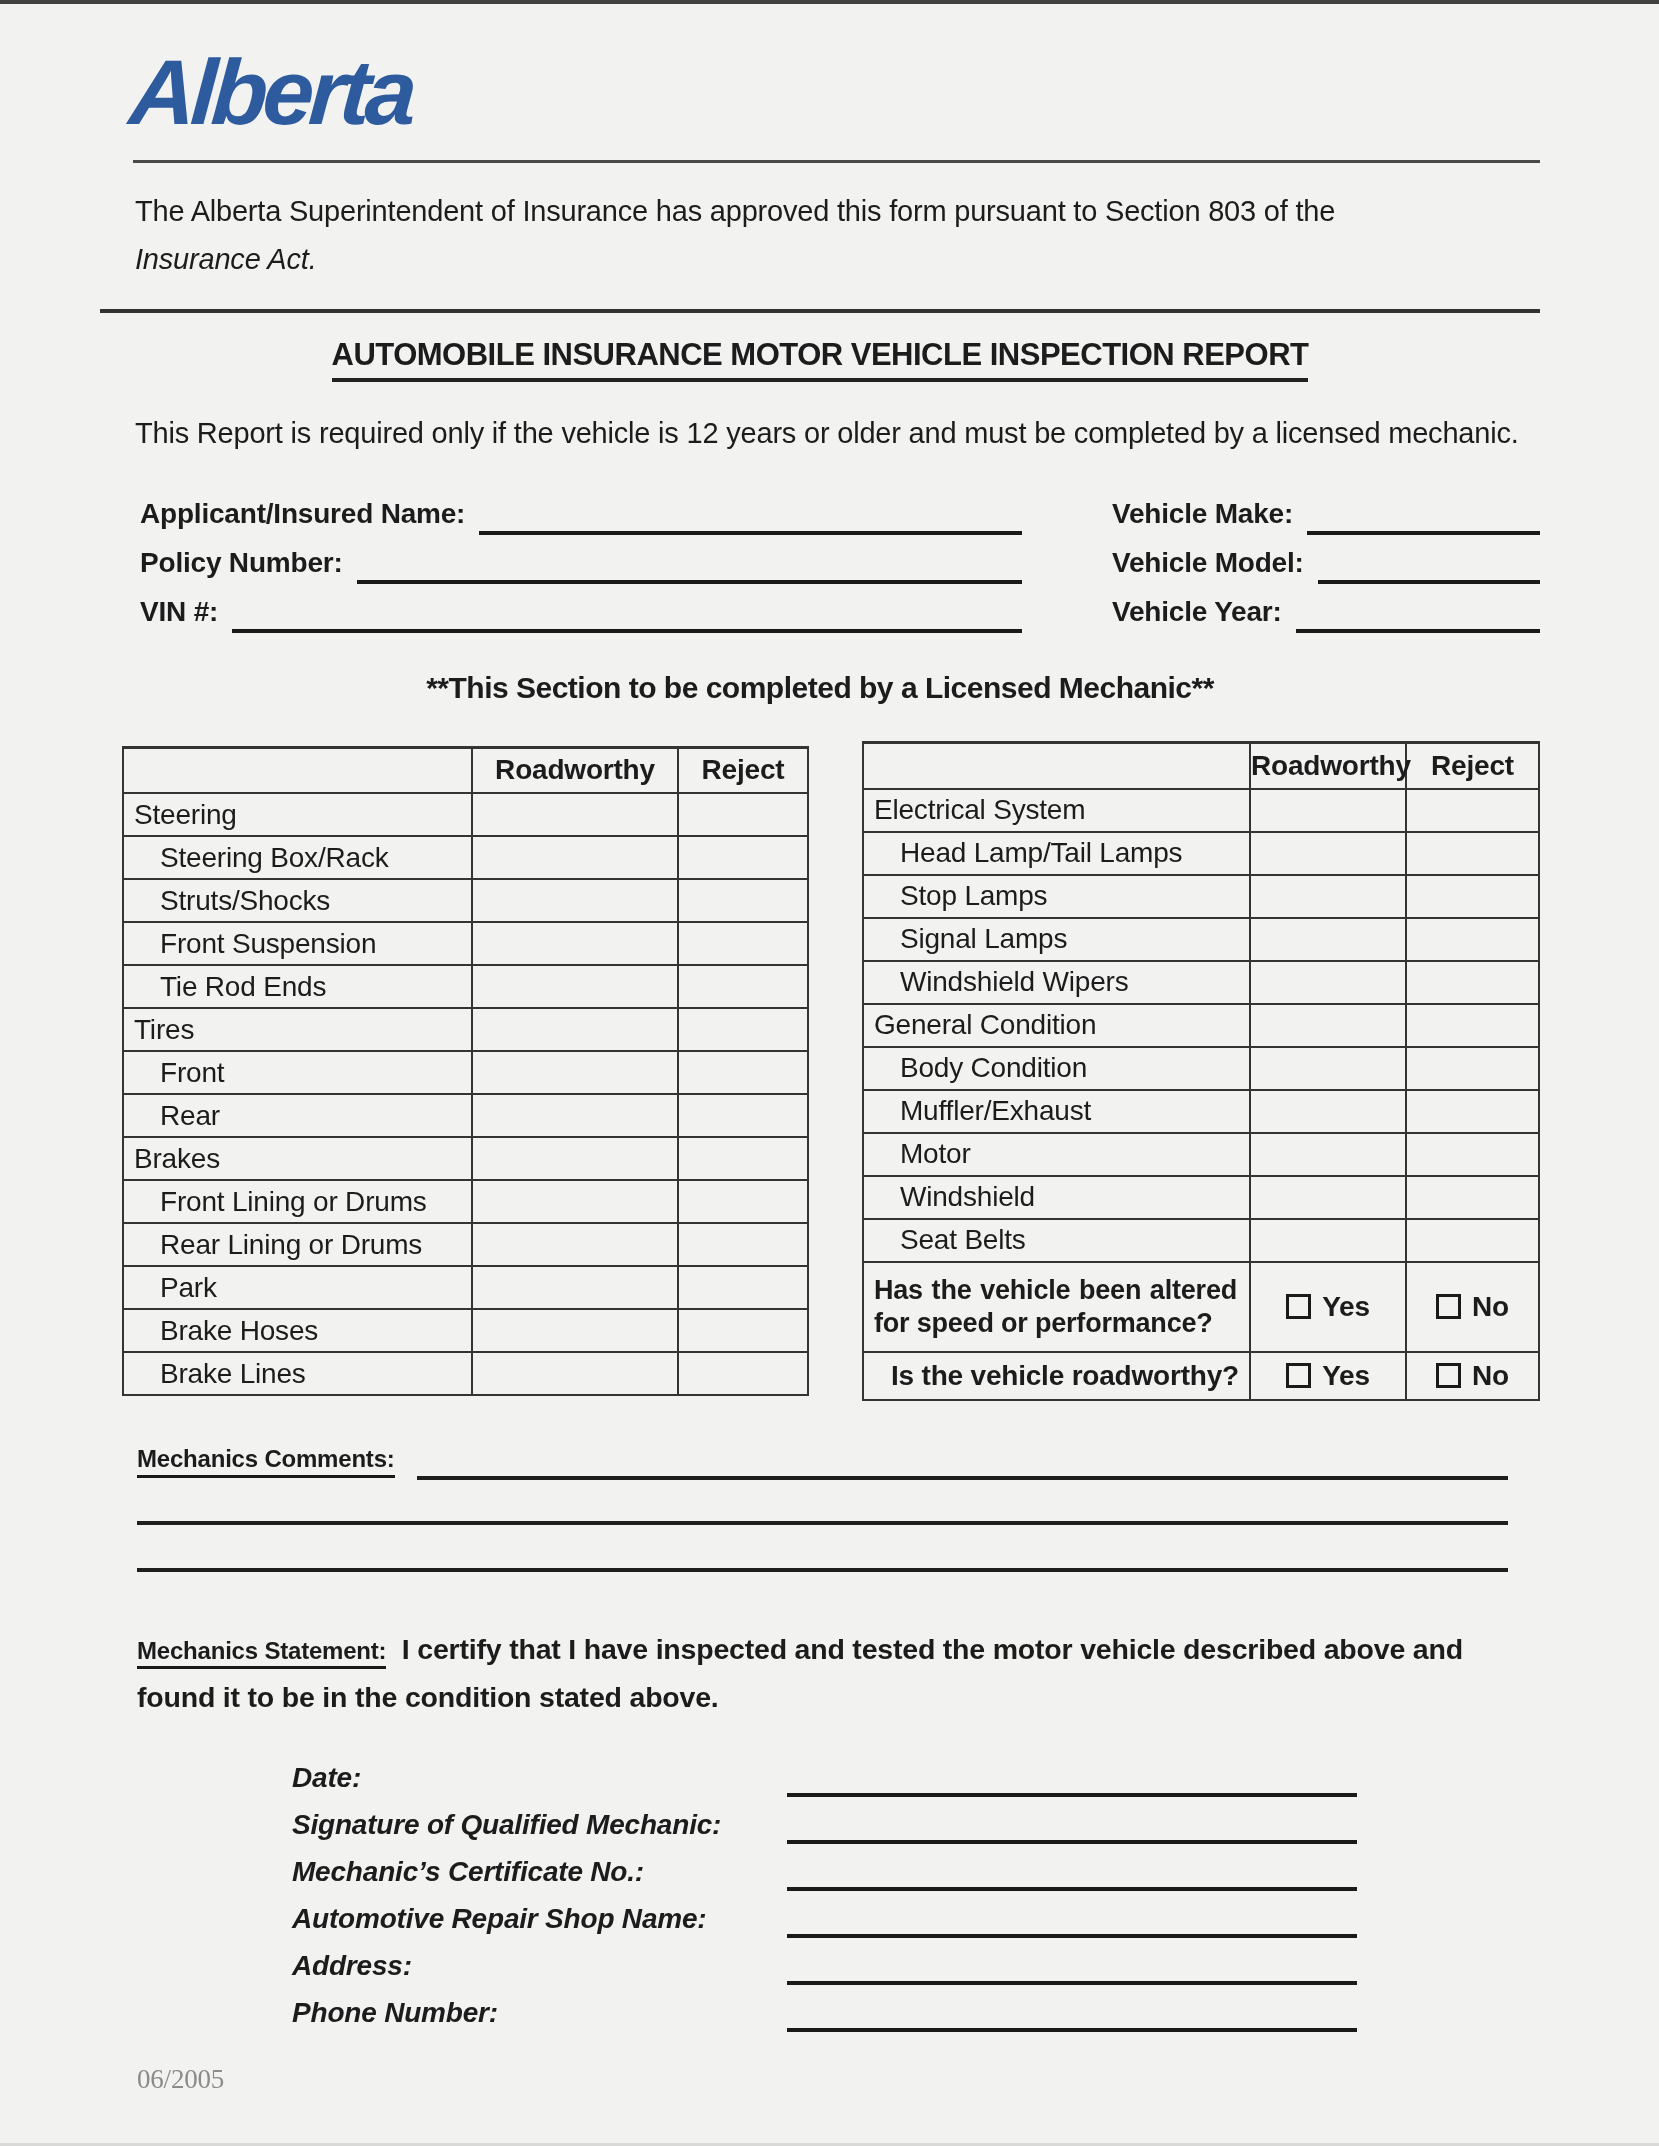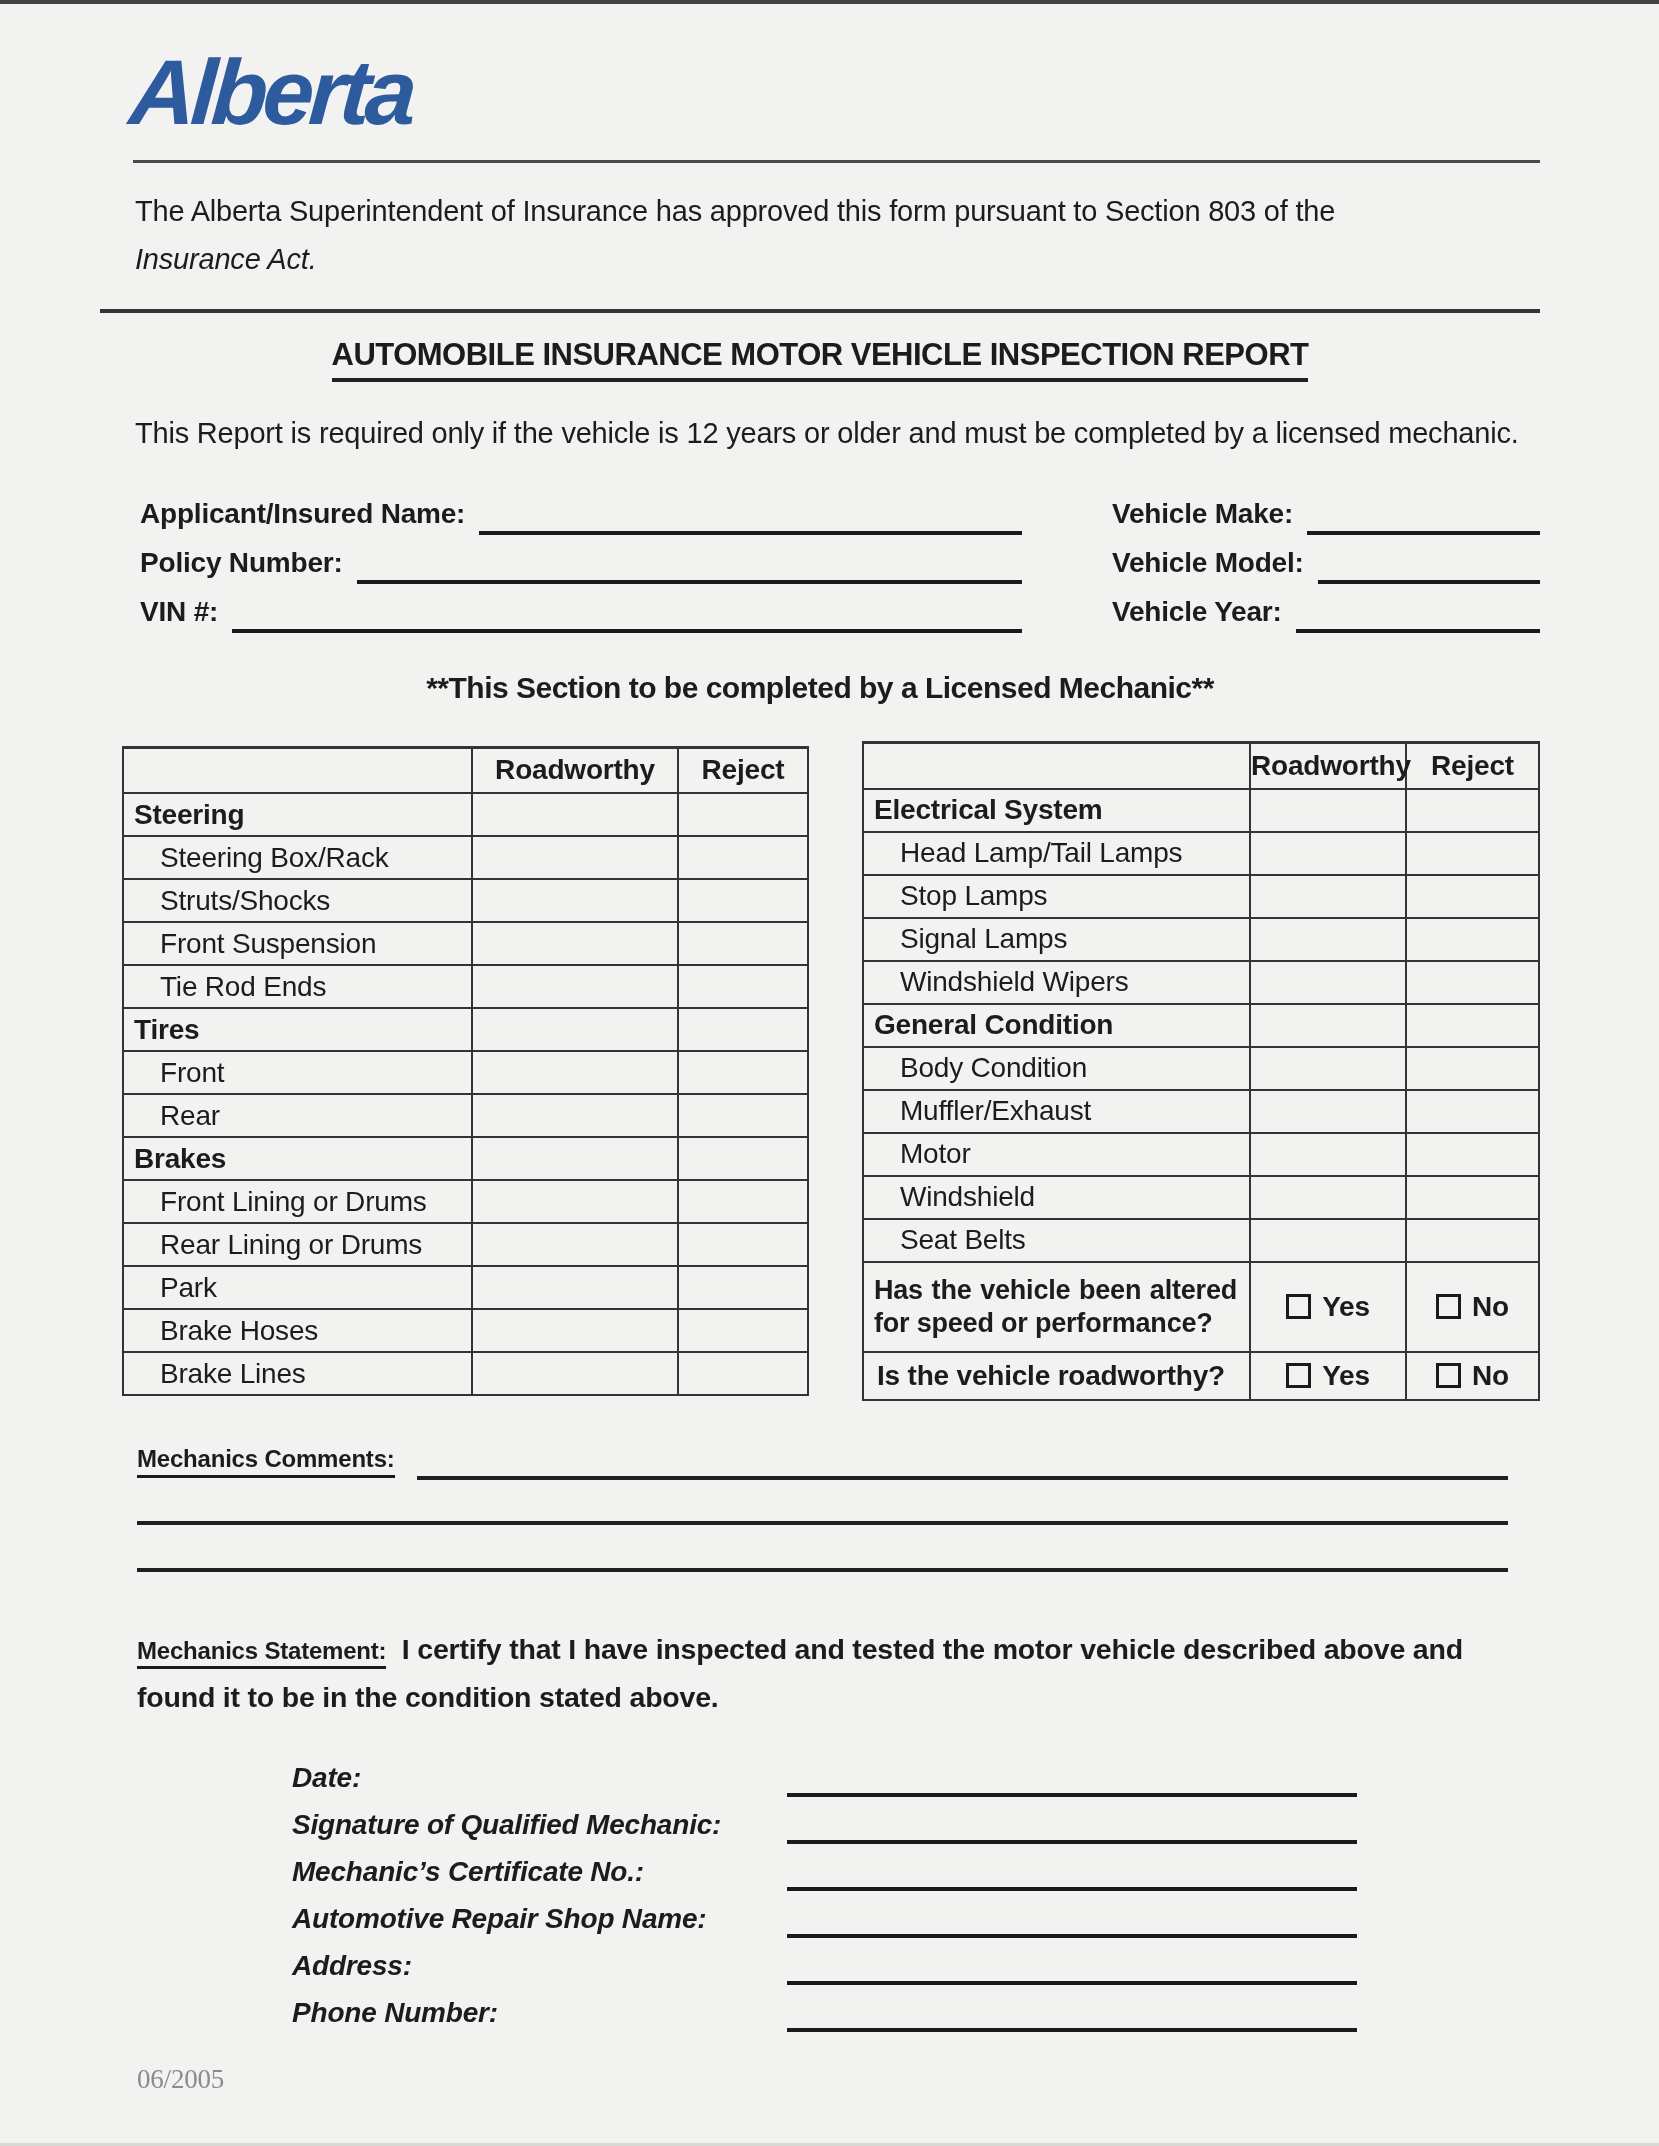--- a/index.html
+++ b/index.html
@@ -52,28 +52,28 @@
 
   
   .section-heading { text-align: center; margin-top: 44px; font-size: 30px; font-weight: bold; letter-spacing: -0.5px; }
 
   
   .tables { display: flex; justify-content: space-between; margin: 36px 0 0 22px; width: 1418px; align-items: center; }
   table.insp { border-collapse: collapse; table-layout: fixed; background: #f2f2f1; }
   table.insp th, table.insp td { border: 2px solid #343434; }
   table.insp th { height: 46px; font-size: 28px; font-weight: bold; text-align: center; border-top: 3px solid #343434; }
   td.lbl { font-size: 28px; height: 43px; padding-left: 10px; }
-  td.cat  { font-weight: bold; }
+  td.cat  { font-weight: normal; }
   td.item { padding-left: 36px; }
   td.mark { height: 43px; }
   td.qlbl {
     font-size: 27px; font-weight: bold; line-height: 1.22;
     padding: 6px 12px 6px 10px; text-align: justify;
   }
-  td.qlbl2 { font-size: 28px; font-weight: bold; padding-left: 13px; }
+  td.qlbl2 { font-size: 28px; font-weight: bold; padding-left: 27px; }
   tr.tall td { height: 90px; }
   tr.qlast td { height: 48px; }
   td.yn { text-align: center; vertical-align: middle; }
   .cb {
     display: inline-block; width: 25px; height: 25px;
     border: 3px solid #1a1a1a; vertical-align: middle; margin-right: 11px;
     background: transparent;
   }
   .ynl { font-size: 28px; font-weight: bold; vertical-align: middle; }
 

